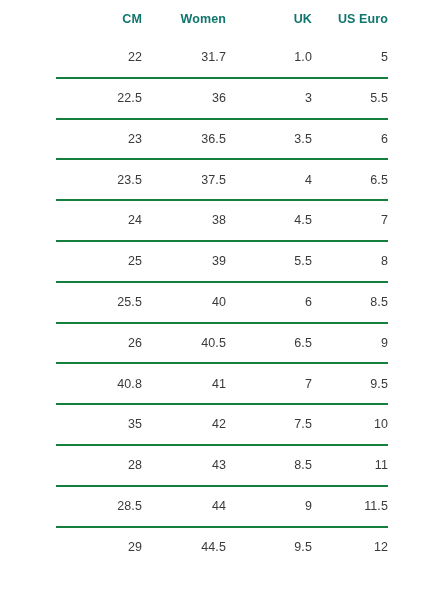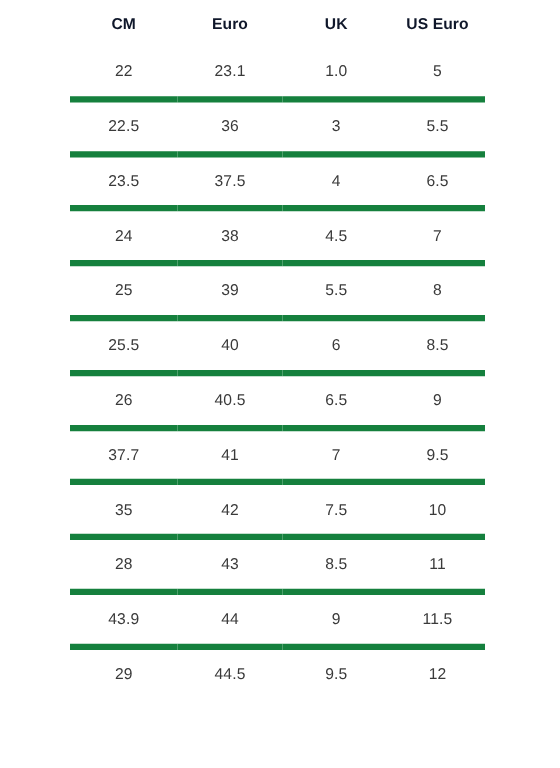--- a/index.html
+++ b/index.html
@@ -31,81 +31,87 @@
     border-collapse: collapse;
     table-layout: fixed;
   }
 
   table.size-table col.col-cm    { width: 86px; }
   table.size-table col.col-euro  { width: 84px; }
   table.size-table col.col-uk    { width: 86px; }
   table.size-table col.col-us    { width: 76px; }
 
   thead th {
-    text-align: center;
+    text-align: right;
     font-size: 12.5px;
     font-weight: bold;
-    color: #0f172a;
+    color: #0f766e;
     padding: 0;
     height: 38px;
     vertical-align: middle;
     line-height: 1;
     letter-spacing: 0.1px;
     white-space: nowrap;
   }
 
   tbody td {
-    text-align: center;
+    text-align: right;
     font-size: 12.5px;
     font-weight: normal;
     color: #3a3a3a;
     padding: 0;
     height: 38.8px;
     vertical-align: middle;
     line-height: 1;
     letter-spacing: 0.1px;
     white-space: nowrap;
   }
 
   
   tbody tr + tr td {
-    border-top: 5px solid #15803d;
+    border-top: 2px solid #15803d;
   }
 </style>
 </head>
 <body>
 
 <div class="size-chart">
   <table class="size-table">
     <colgroup>
       <col class="col-cm">
       <col class="col-euro">
       <col class="col-uk">
       <col class="col-us">
     </colgroup>
     <thead>
       <tr>
         <th>CM</th>
-        <th>Euro</th>
+        <th>Women</th>
         <th>UK</th>
         <th>US Euro</th>
       </tr>
     </thead>
     <tbody id="table-body">
         <tr>
           <td>22</td>
-          <td>23.1</td>
+          <td>31.7</td>
           <td>1.0</td>
           <td>5</td>
         </tr>
         <tr>
           <td>22.5</td>
           <td>36</td>
           <td>3</td>
           <td>5.5</td>
+        </tr>
+        <tr>
+          <td>23</td>
+          <td>36.5</td>
+          <td>3.5</td>
+          <td>6</td>
         </tr>
         <tr>
           <td>23.5</td>
           <td>37.5</td>
           <td>4</td>
           <td>6.5</td>
         </tr>
         <tr>
           <td>24</td>
           <td>38</td>
@@ -124,39 +130,39 @@
           <td>6</td>
           <td>8.5</td>
         </tr>
         <tr>
           <td>26</td>
           <td>40.5</td>
           <td>6.5</td>
           <td>9</td>
         </tr>
         <tr>
-          <td>37.7</td>
+          <td>40.8</td>
           <td>41</td>
           <td>7</td>
           <td>9.5</td>
         </tr>
         <tr>
           <td>35</td>
           <td>42</td>
           <td>7.5</td>
           <td>10</td>
         </tr>
         <tr>
           <td>28</td>
           <td>43</td>
           <td>8.5</td>
           <td>11</td>
         </tr>
         <tr>
-          <td>43.9</td>
+          <td>28.5</td>
           <td>44</td>
           <td>9</td>
           <td>11.5</td>
         </tr>
         <tr>
           <td>29</td>
           <td>44.5</td>
           <td>9.5</td>
           <td>12</td>
         </tr>

